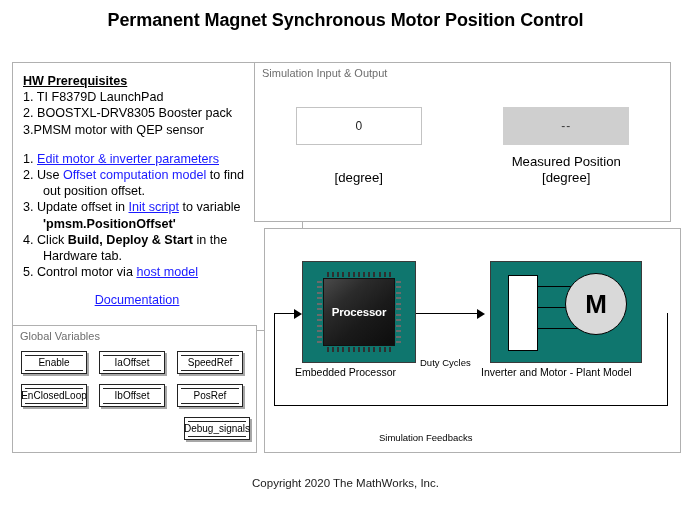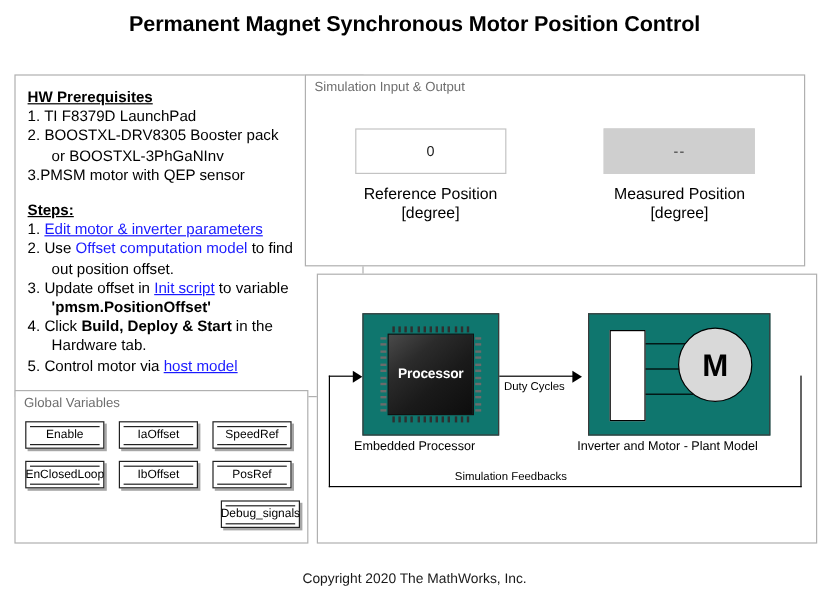--- a/index.html
+++ b/index.html
@@ -239,20 +239,21 @@
     width: 0; height: 0;
     border-top: 5px solid transparent;
     border-bottom: 5px solid transparent;
     border-left: 8px solid #000;
   }
   .wire-label {
     position:absolute;
     font-size: 9.5px;
     color:#000;
     white-space:nowrap;
+    margin-top:40px;
   }
 
   .footer {
     position:absolute;
     left:0; top: 477px;
     width: 691px;
     text-align:center;
     font-size: 11.5px;
     color:#1a1a1a;
   }
@@ -260,26 +261,24 @@
 </head>
 <body>
 
 <div class="page-title">Permanent Magnet Synchronous Motor Position Control</div>
 
 <div class="panel" id="left-panel">
   <div class="text-body">
     <span class="hdr">HW Prerequisites</span>
     <span class="lst">1. TI F8379D LaunchPad</span>
     <span class="lst">2. BOOSTXL-DRV8305 Booster pack</span>
-    <span class="ind">or  BOOSTXL-3PhGaNInv</span>
     <span class="lst">3.PMSM motor with QEP sensor</span>
 
     <span class="spacer"></span>
 
-    <span class="hdr">Steps:</span>
 
     <span class="hang"><span>1. </span><span class="lnk">Edit motor &amp; inverter parameters</span></span>
 
     <span class="hang"><span>2. </span><span>Use </span><span class="lnk-plain">Offset computation model</span><span> to find</span><br><span>out position offset.</span></span>
 
     <span class="hang"><span>3. </span><span>Update offset in </span><span class="lnk">Init script</span><span> to variable</span><br><span class="bold">'pmsm.PositionOffset'</span></span>
 
     <span class="hang"><span>4. </span><span>Click  </span><span class="bold">Build, Deploy &amp; Start</span><span> in the</span><br><span>Hardware tab.</span></span>
 
     <span class="hang"><span>5. </span><span>Control motor via </span><span class="lnk">host model</span></span>
@@ -320,21 +319,21 @@
     </div>
   </div>
 </div>
 
 <div class="panel" id="io-panel">
   <div class="panel-title">Simulation Input &amp; Output</div>
   <div class="io-wrap">
     <div class="io-col">
       <div class="display-box editable">0</div>
       <div class="io-caption">
-        <span>Reference Position</span><br>
+        <br>
         <span>[degree]</span>
       </div>
     </div>
     <div class="io-col">
       <div class="display-box readonly">--</div>
       <div class="io-caption">
         <span>Measured Position</span><br>
         <span>[degree]</span>
       </div>
     </div>

